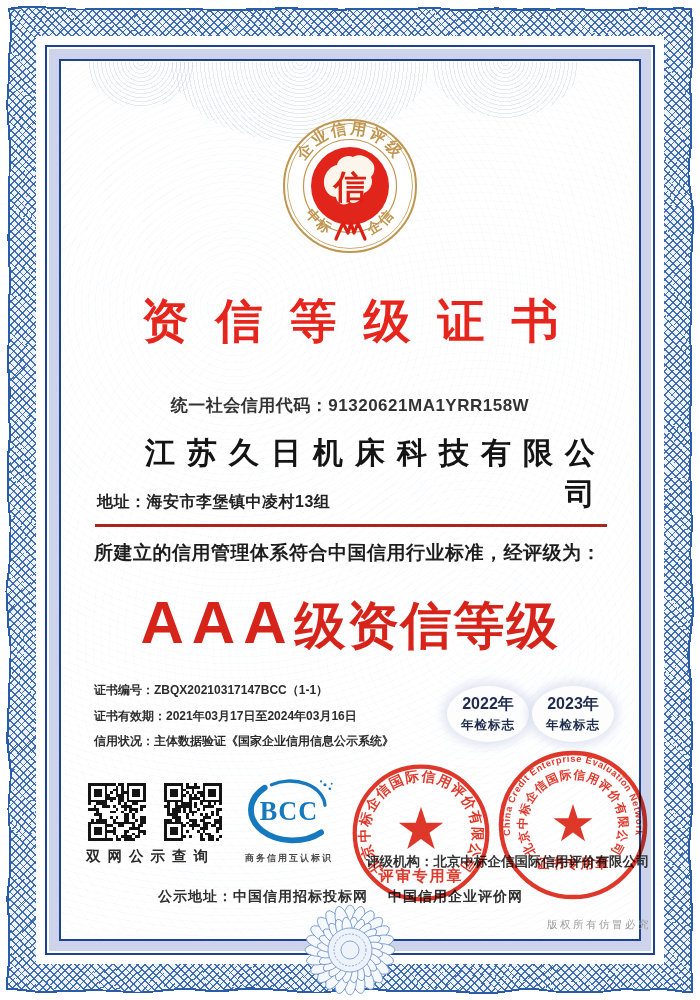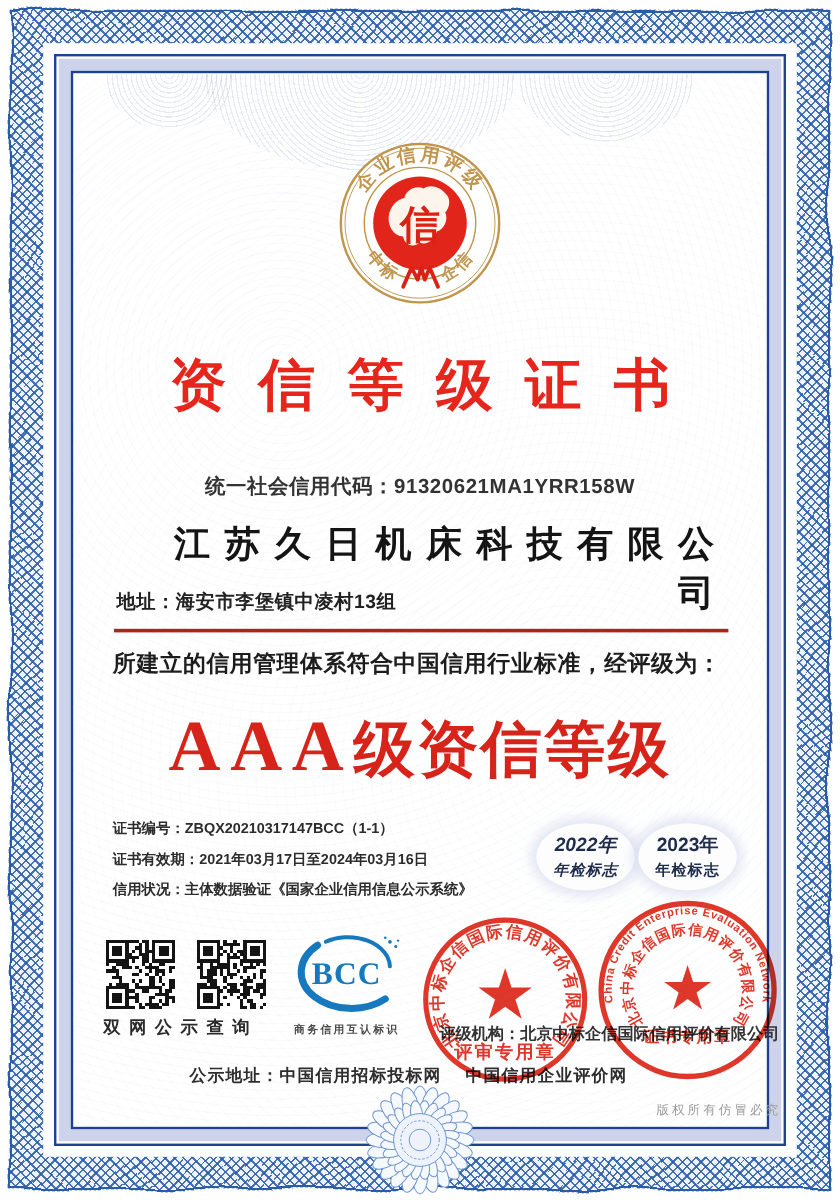--- a/index.html
+++ b/index.html
@@ -40,32 +40,32 @@
   .credit-code{left:0;top:394px;width:700px;text-align:center;
     font-size:17px;font-weight:600;color:#333;letter-spacing:.5px;}
 
   .company{left:95px;top:433px;width:512px;text-align:right;padding-left:12px;box-sizing:border-box;
     font-size:30px;font-weight:800;color:#141414;letter-spacing:12px;
     border-bottom:3px solid #ab241d;padding-bottom:9px;}
   .address{left:97px;top:492px;font-size:16px;font-weight:700;color:#222;letter-spacing:.5px;}
   .statement{left:94px;top:540px;font-size:19px;font-weight:600;color:#1d1d1d;letter-spacing:.5px;}
 
   .rating{left:0;top:588px;width:700px;text-align:center;color:#d7241a;
-    font-family:Liberation Serif, serif;font-weight:900;}
+    font-family:Liberation Sans, sans-serif;font-weight:900;}
   .rating .lat{font-size:60px;letter-spacing:8px;}
   .rating .cjk{font-size:51px;letter-spacing:2px;}
 
   .details{left:94px;top:678px;font-size:12px;font-weight:700;color:#2c2c2c;line-height:25.5px;}
 
   .badge{width:82px;height:56px;border-radius:50%;background:#fdfdfe;z-index:3;
     box-shadow:0 0 10px 5px rgba(208,215,235,.6);display:flex;flex-direction:column;
     align-items:center;justify-content:center;color:#1e2c4e;}
   .badge .y{font-size:16px;font-weight:800;}
   .badge .l{font-size:12.5px;font-weight:700;letter-spacing:1px;margin-top:2px;}
-  .badge1{left:447px;top:686px;font-style:italic;} .badge2{left:532px;top:686px;}
+  .badge1{left:447px;top:686px;} .badge2{left:532px;top:686px;}
 
   .qr{width:58px;height:58px;background:#fff;}
   .qr svg{width:100%;height:100%;display:block;}
   .qr1{left:88px;top:783px;} .qr2{left:164px;top:783px;}
   .qr-caption{left:86px;top:847px;width:150px;font-size:14.5px;font-weight:800;
     color:#2a2a2a;letter-spacing:7px;}
 
   .bcc{left:238px;top:778px;width:100px;height:70px;}
   .bcc-caption{left:233px;top:852px;width:112px;text-align:center;
     font-size:9px;font-weight:700;color:#4a4a4a;letter-spacing:2px;}

